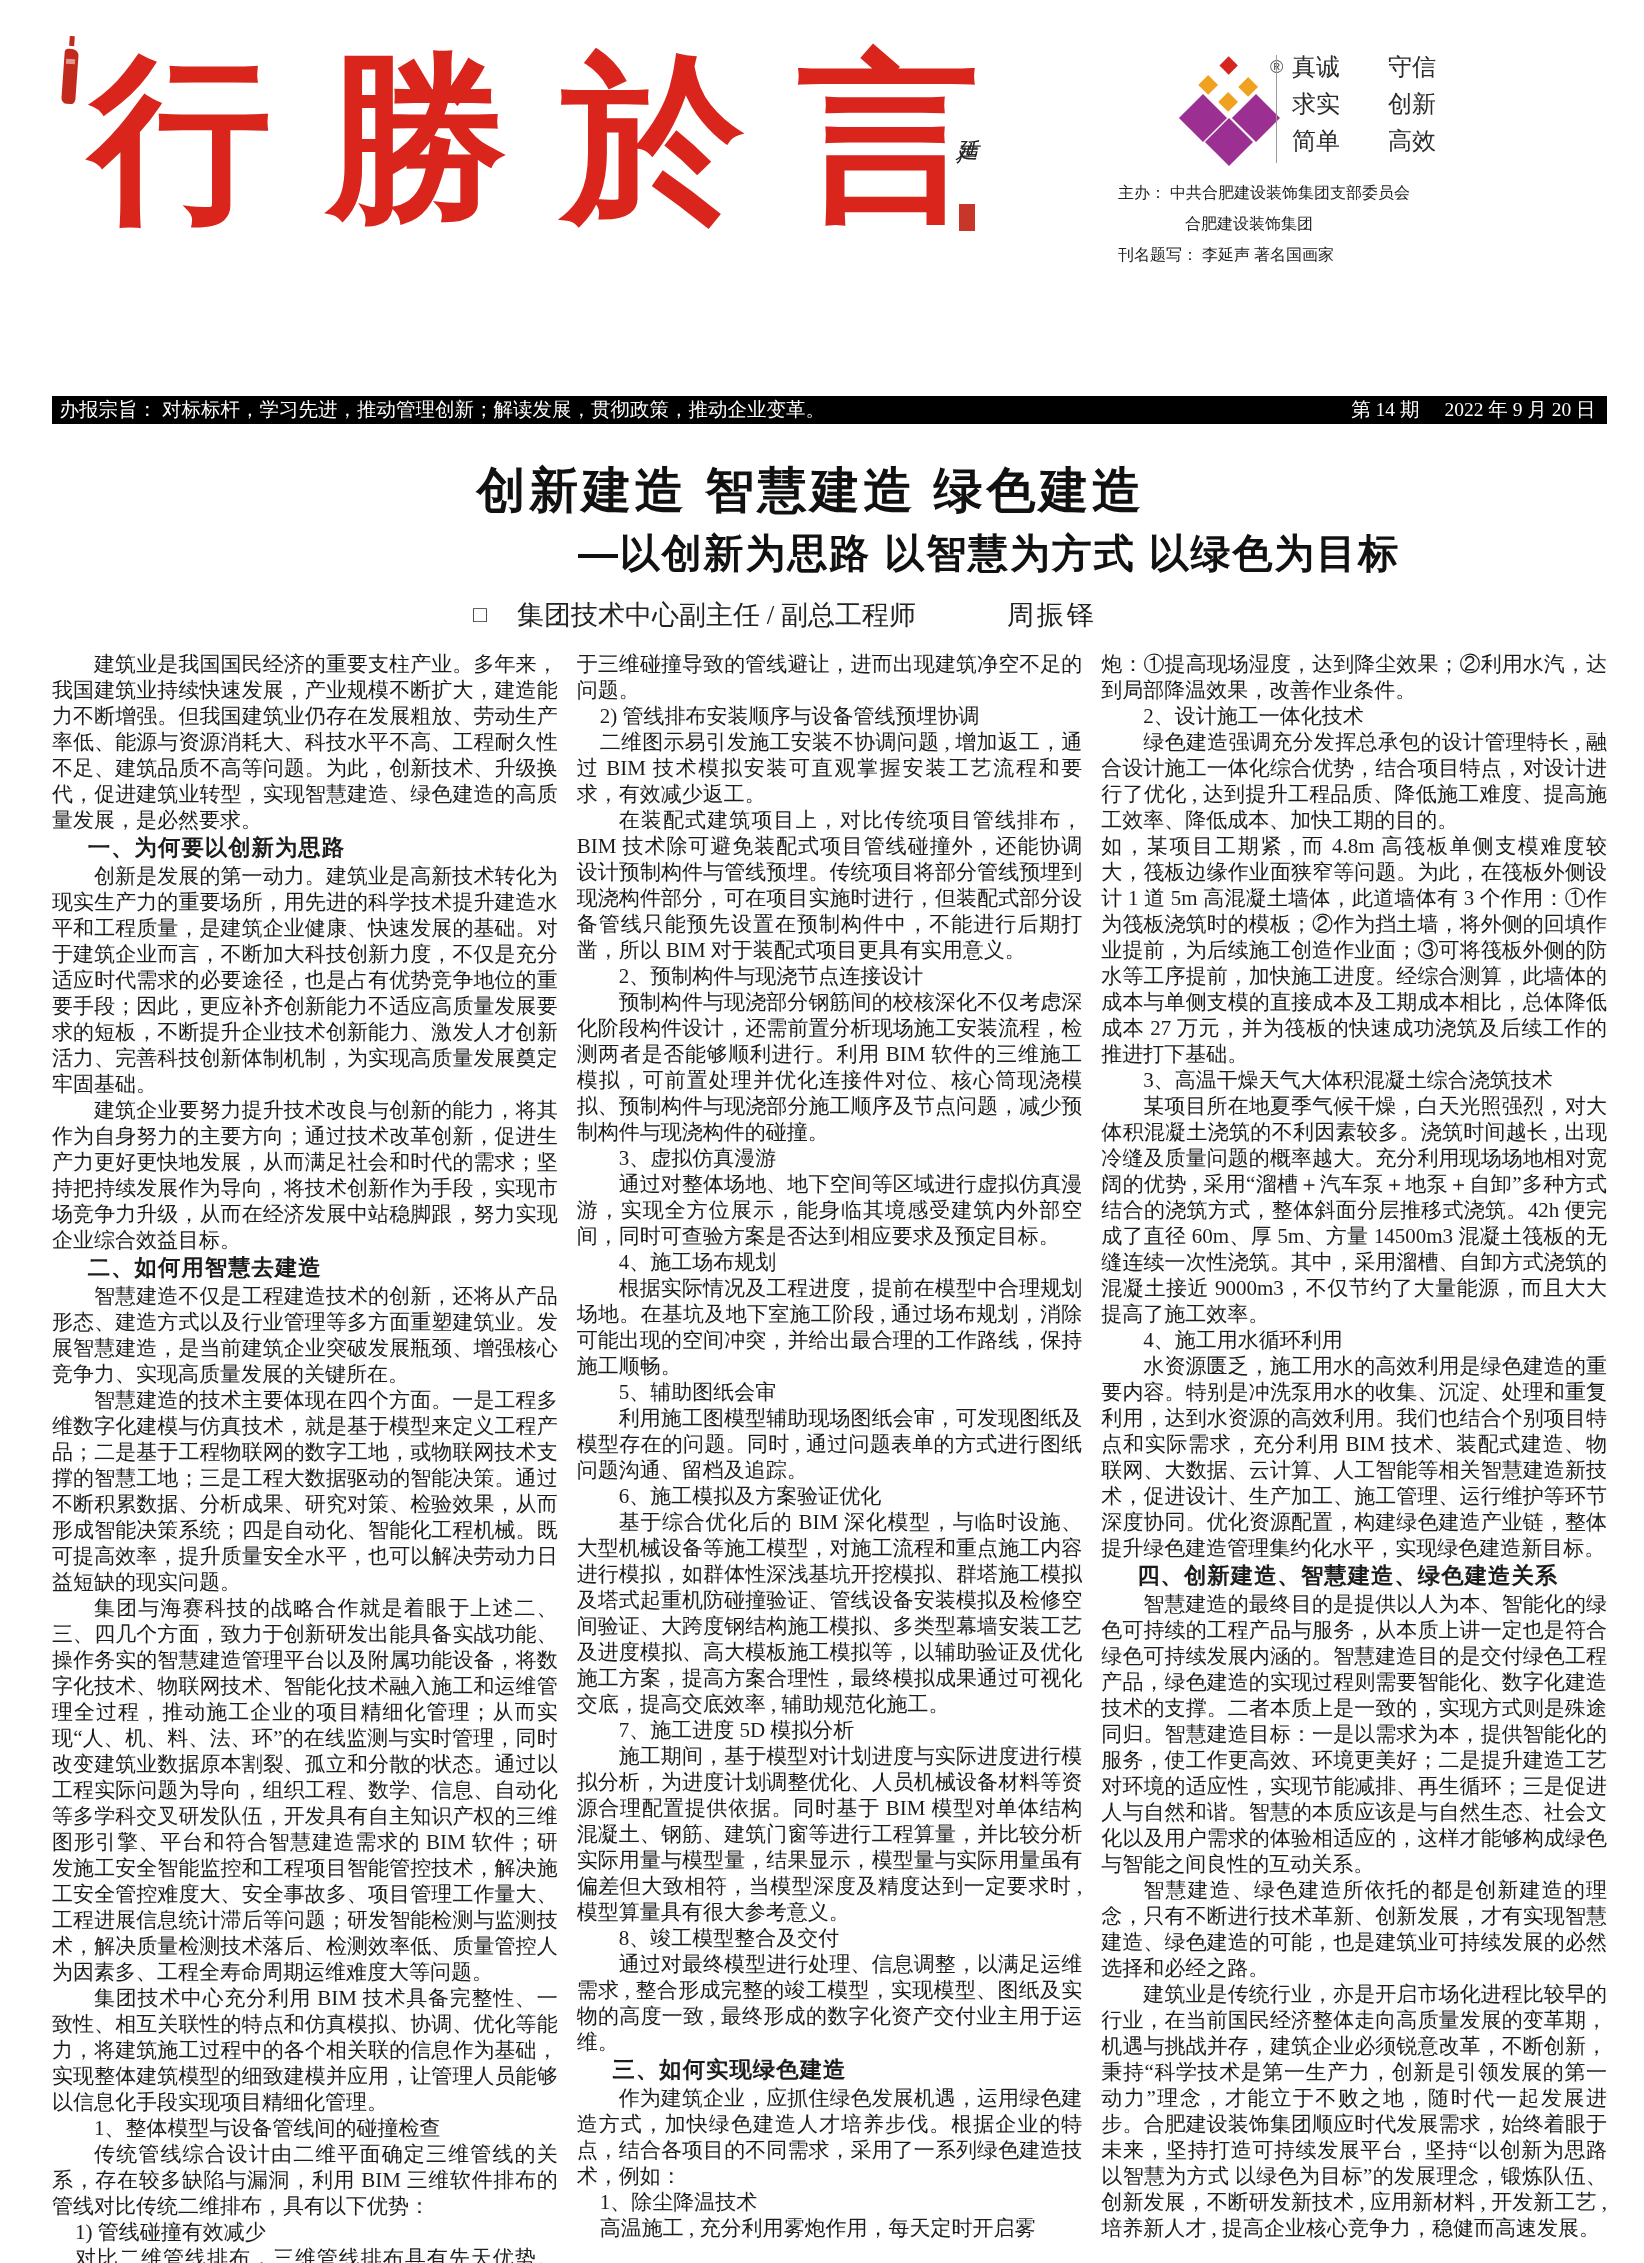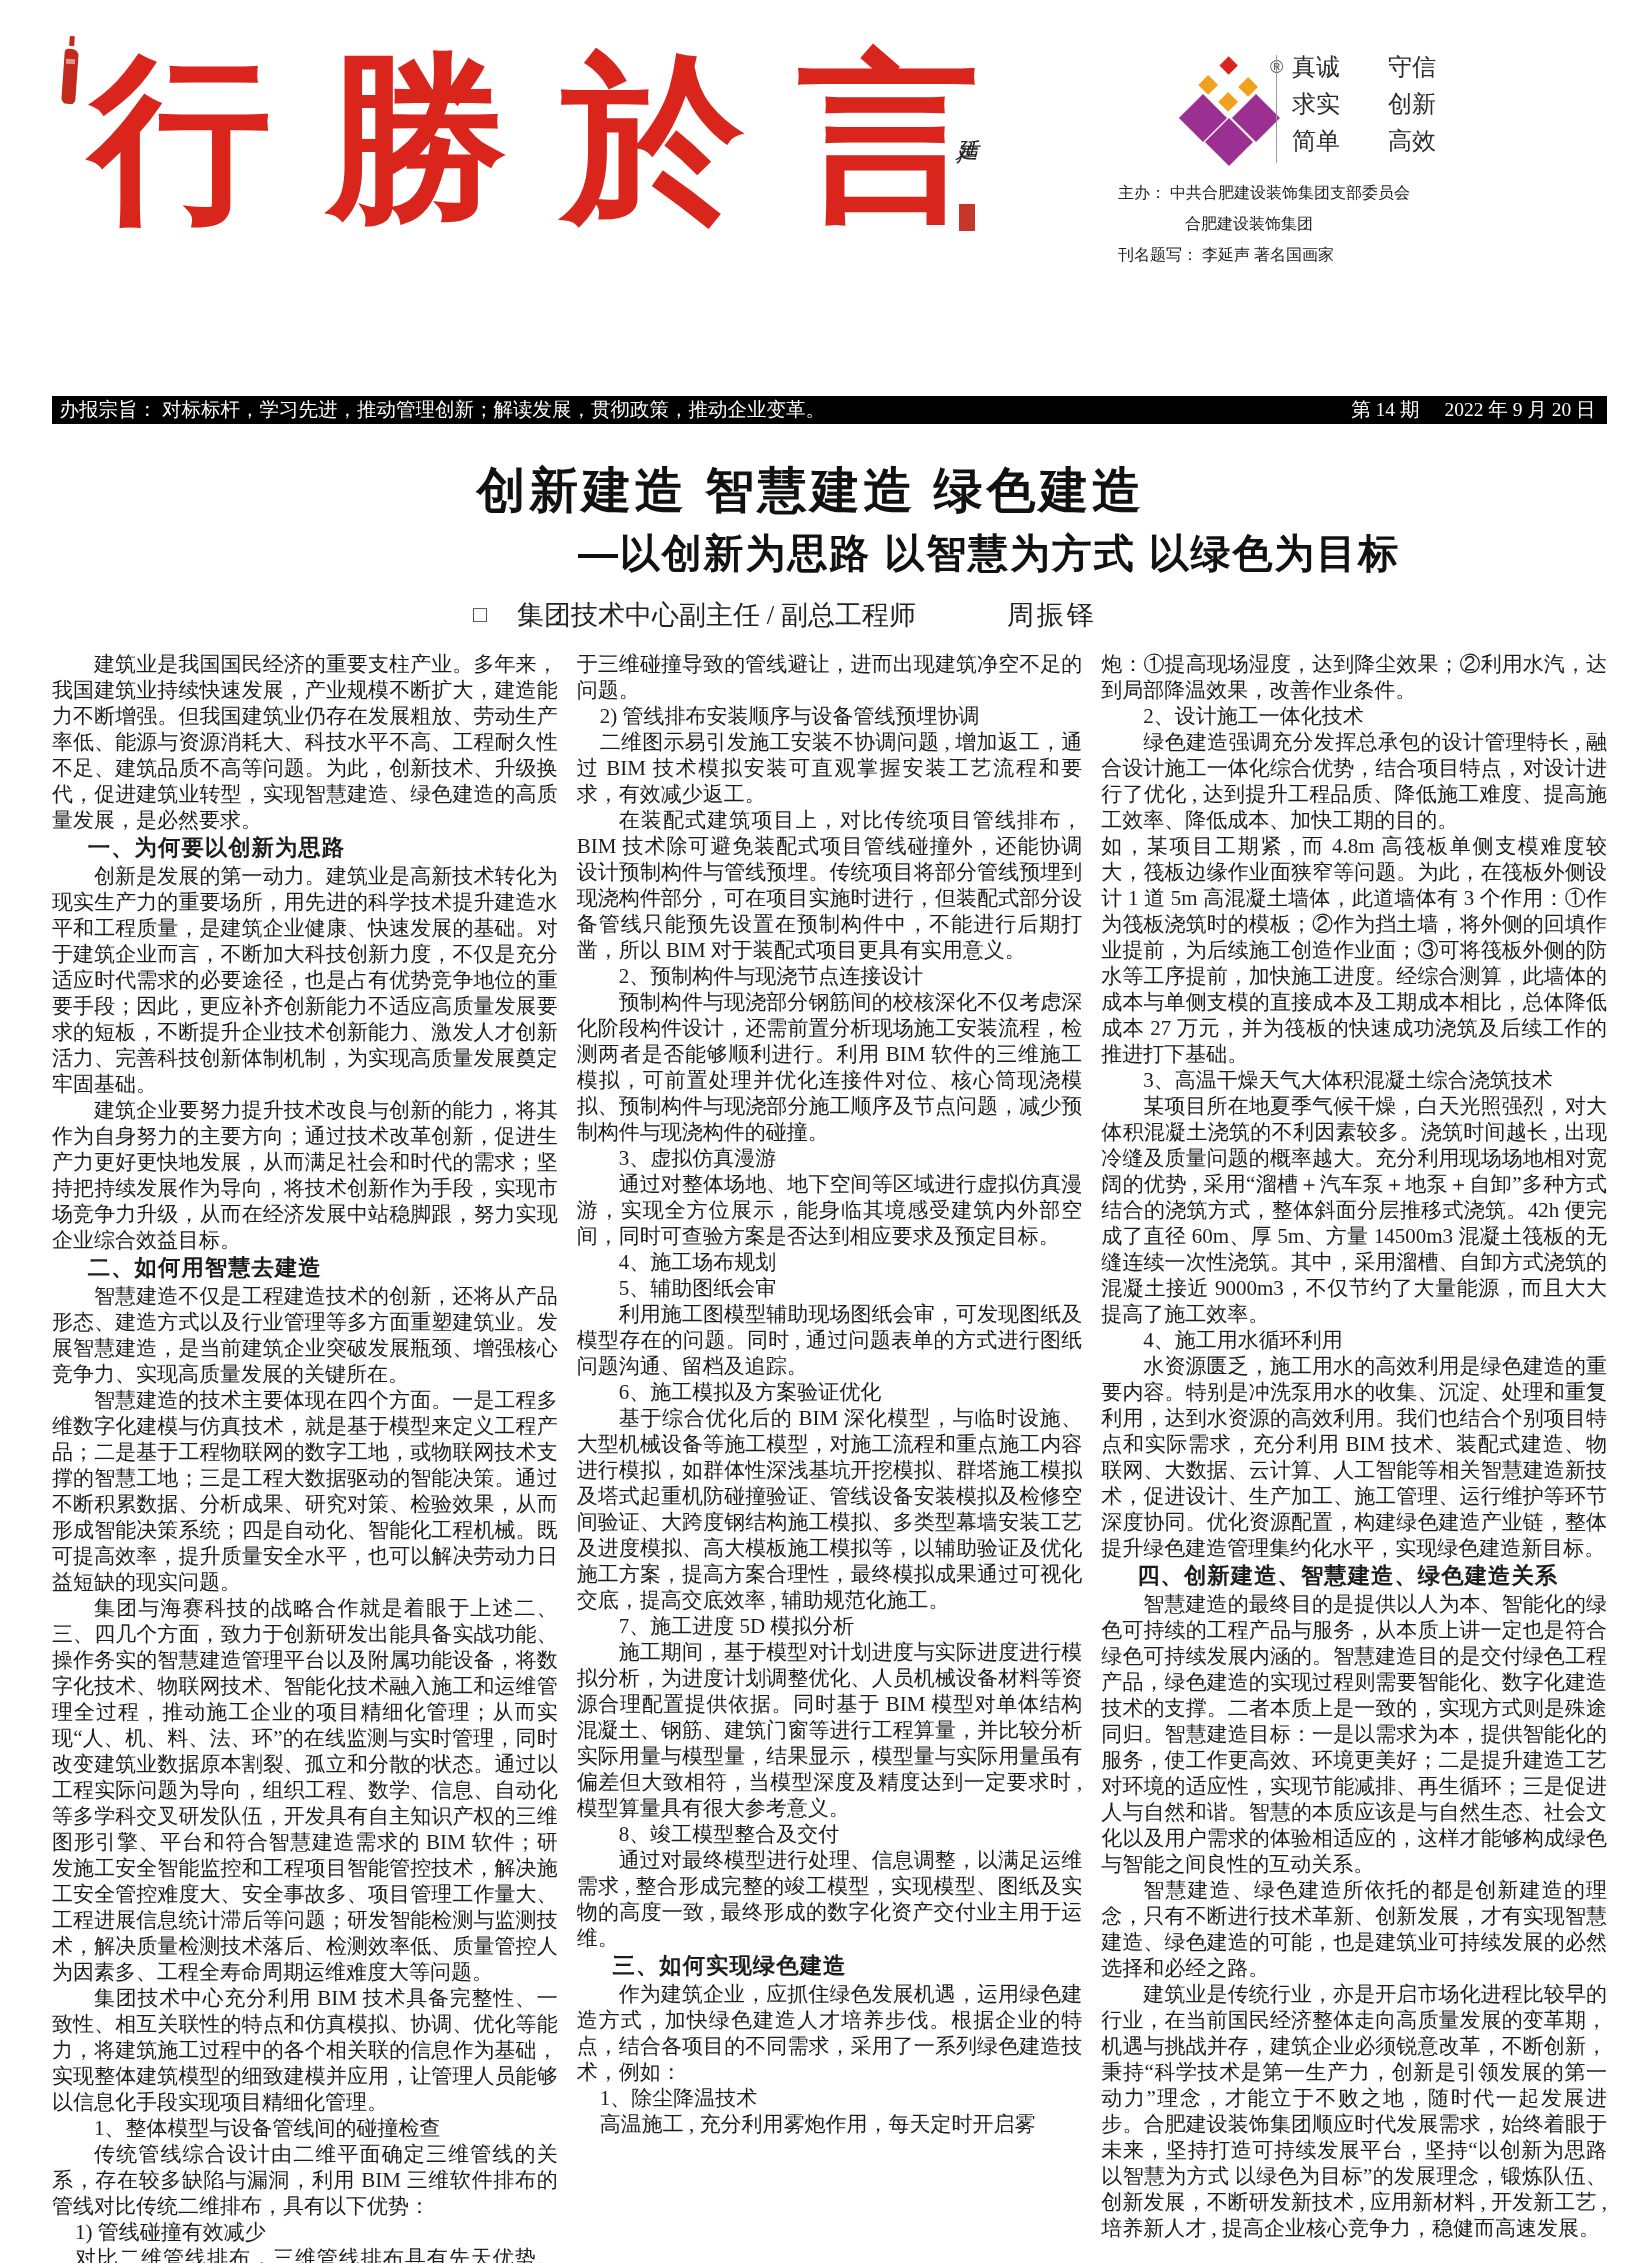--- a/index.html
+++ b/index.html
@@ -147,20 +147,21 @@
     <div class="col">
         <div class="blk blk-pn">于三维碰撞导致的管线避让，进而出现建筑净空不足的问题。</div>
         <div class="blk blk-list">2) 管线排布安装顺序与设备管线预埋协调</div>
         <div class="blk blk-list">二维图示易引发施工安装不协调问题 , 增加返工，通过 BIM 技术模拟安装可直观掌握安装工艺流程和要求，有效减少返工。</div>
         <div class="blk blk-p">在装配式建筑项目上，对比传统项目管线排布，BIM 技术除可避免装配式项目管线碰撞外，还能协调设计预制构件与管线预埋。传统项目将部分管线预埋到现浇构件部分，可在项目实施时进行，但装配式部分设备管线只能预先设置在预制构件中，不能进行后期打凿，所以 BIM 对于装配式项目更具有实用意义。</div>
         <div class="blk blk-sub">2、预制构件与现浇节点连接设计</div>
         <div class="blk blk-p">预制构件与现浇部分钢筋间的校核深化不仅考虑深化阶段构件设计，还需前置分析现场施工安装流程，检测两者是否能够顺利进行。利用 BIM 软件的三维施工模拟，可前置处理并优化连接件对位、核心筒现浇模拟、预制构件与现浇部分施工顺序及节点问题，减少预制构件与现浇构件的碰撞。</div>
         <div class="blk blk-sub">3、虚拟仿真漫游</div>
         <div class="blk blk-p">通过对整体场地、地下空间等区域进行虚拟仿真漫游，实现全方位展示，能身临其境感受建筑内外部空间，同时可查验方案是否达到相应要求及预定目标。</div>
         <div class="blk blk-sub">4、施工场布规划</div>
+        <div class="blk blk-p">根据实际情况及工程进度，提前在模型中合理规划场地。在基坑及地下室施工阶段 , 通过场布规划，消除可能出现的空间冲突，并给出最合理的工作路线，保持施工顺畅。</div>
         <div class="blk blk-sub">5、辅助图纸会审</div>
         <div class="blk blk-p">利用施工图模型辅助现场图纸会审，可发现图纸及模型存在的问题。同时 , 通过问题表单的方式进行图纸问题沟通、留档及追踪。</div>
         <div class="blk blk-sub">6、施工模拟及方案验证优化</div>
         <div class="blk blk-p">基于综合优化后的 BIM 深化模型，与临时设施、大型机械设备等施工模型，对施工流程和重点施工内容进行模拟，如群体性深浅基坑开挖模拟、群塔施工模拟及塔式起重机防碰撞验证、管线设备安装模拟及检修空间验证、大跨度钢结构施工模拟、多类型幕墙安装工艺及进度模拟、高大模板施工模拟等，以辅助验证及优化施工方案，提高方案合理性，最终模拟成果通过可视化交底，提高交底效率 , 辅助规范化施工。</div>
         <div class="blk blk-sub">7、施工进度 5D 模拟分析</div>
         <div class="blk blk-p">施工期间，基于模型对计划进度与实际进度进行模拟分析，为进度计划调整优化、人员机械设备材料等资源合理配置提供依据。同时基于 BIM 模型对单体结构混凝土、钢筋、建筑门窗等进行工程算量，并比较分析实际用量与模型量，结果显示，模型量与实际用量虽有偏差但大致相符，当模型深度及精度达到一定要求时 , 模型算量具有很大参考意义。</div>
         <div class="blk blk-sub">8、竣工模型整合及交付</div>
         <div class="blk blk-p">通过对最终模型进行处理、信息调整，以满足运维需求 , 整合形成完整的竣工模型，实现模型、图纸及实物的高度一致 , 最终形成的数字化资产交付业主用于运维。</div>
         <div class="blk blk-h">三、如何实现绿色建造</div>
         <div class="blk blk-p">作为建筑企业，应抓住绿色发展机遇，运用绿色建造方式，加快绿色建造人才培养步伐。根据企业的特点，结合各项目的不同需求，采用了一系列绿色建造技术，例如：</div>

